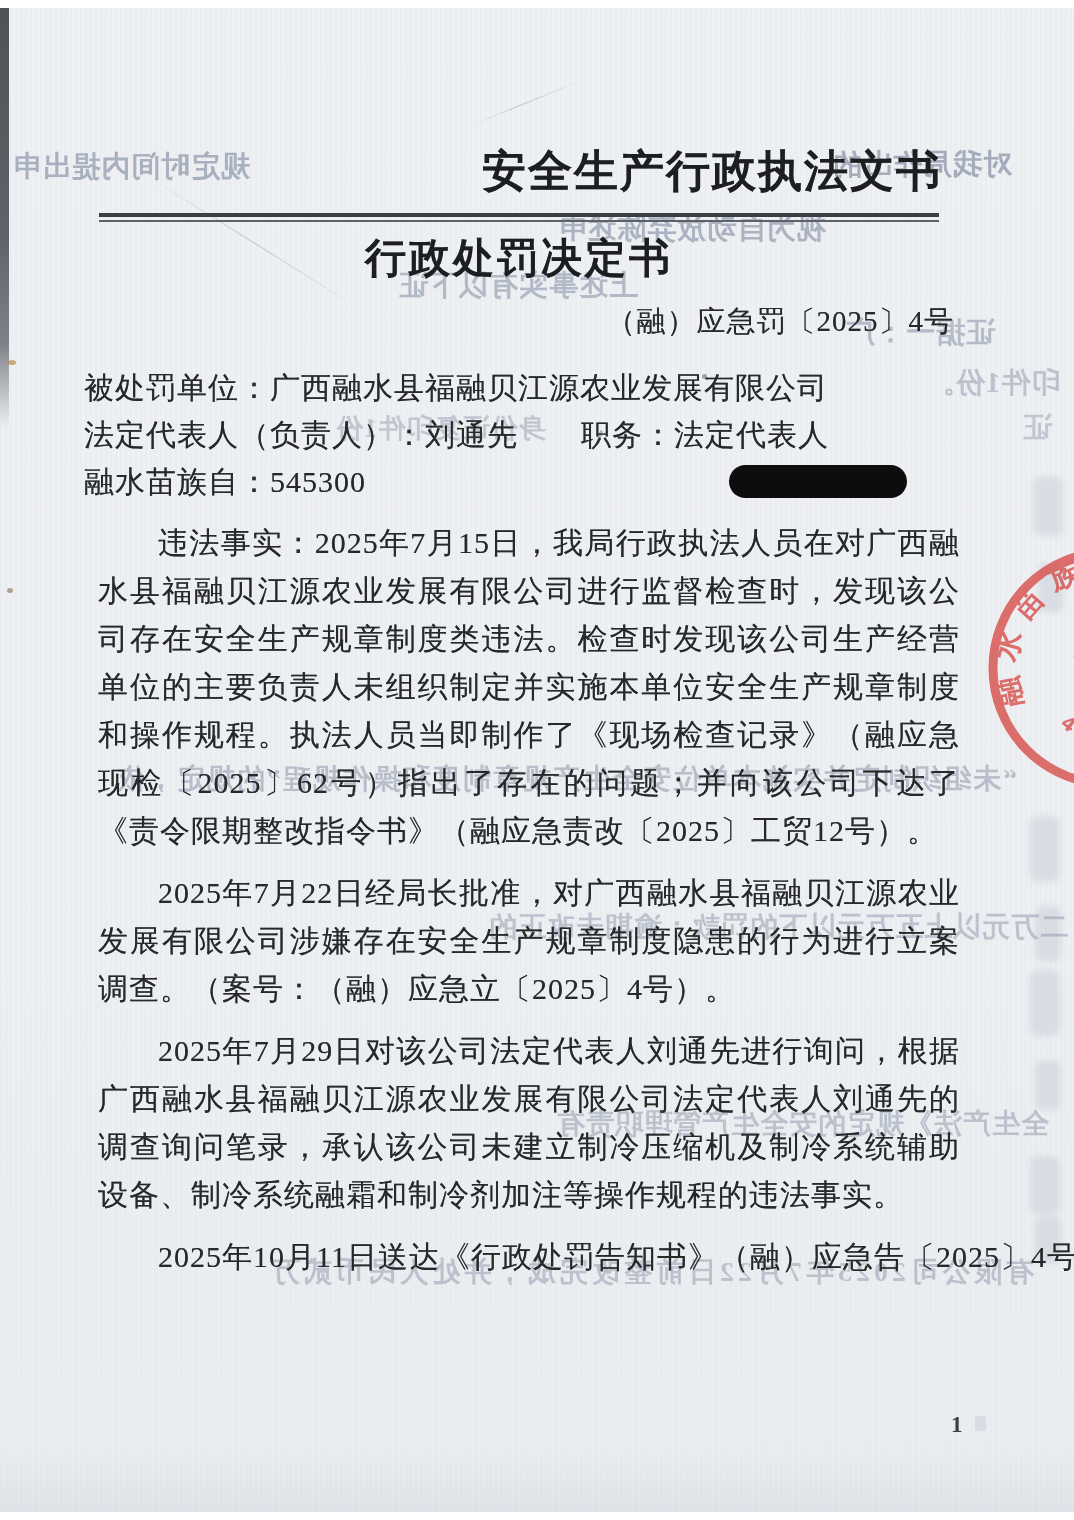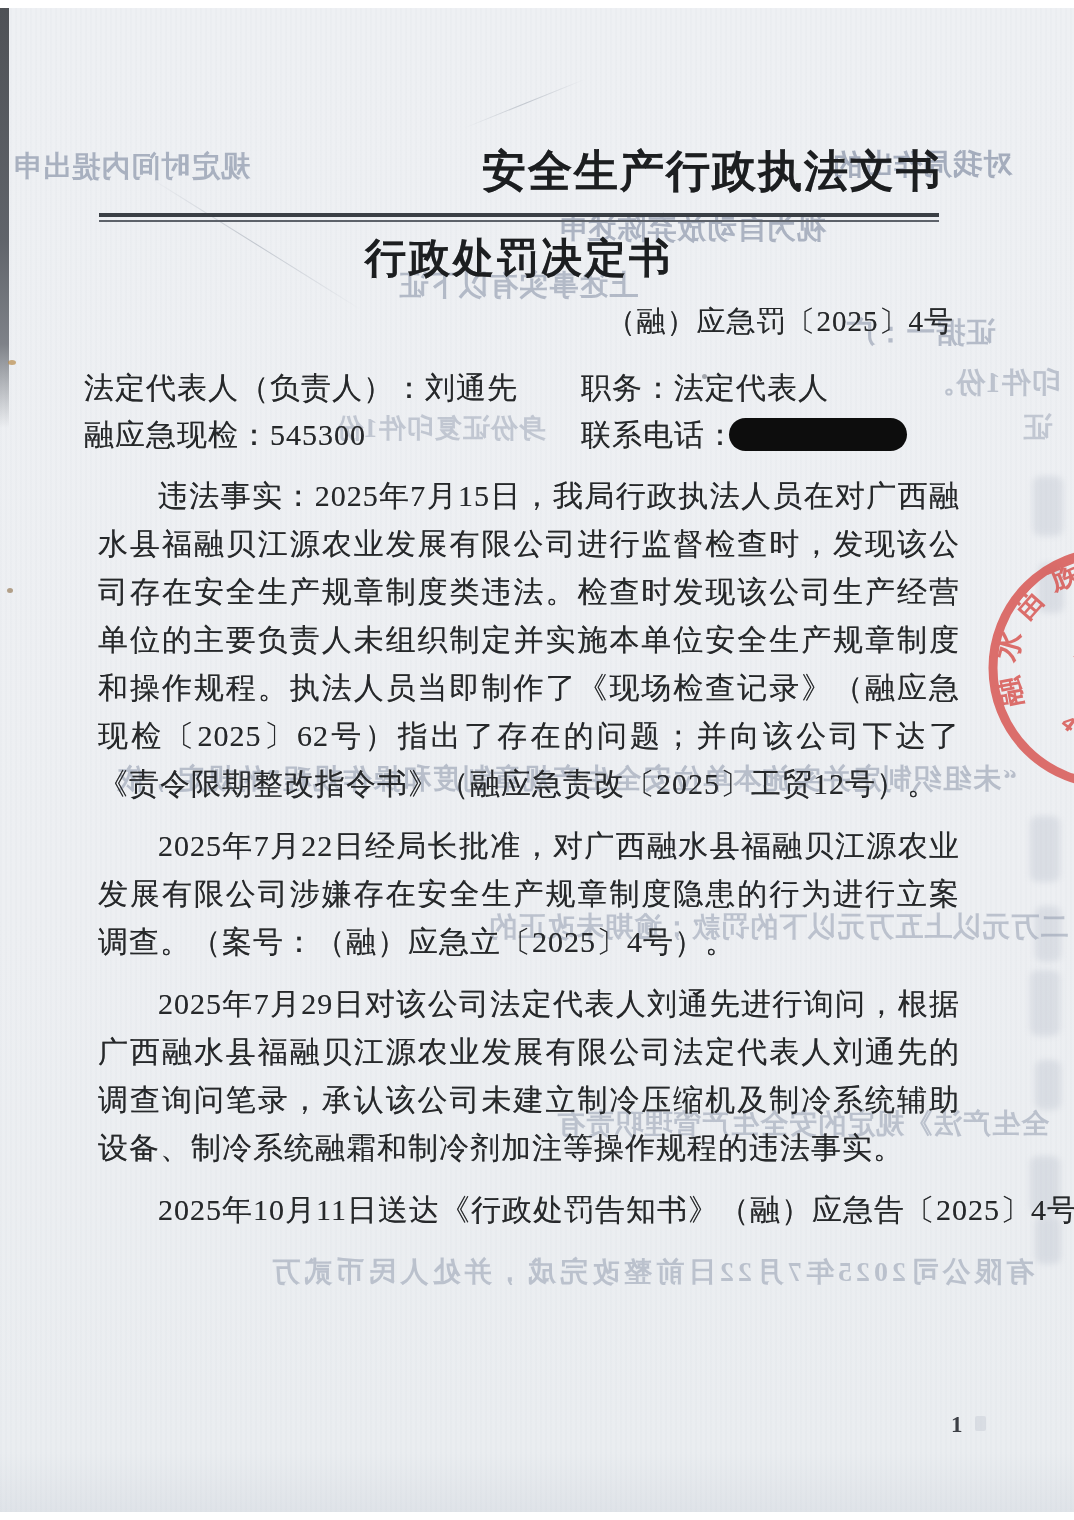--- a/index.html
+++ b/index.html
@@ -109,30 +109,30 @@
       </div>
 
     <div class="content">
       <h1 class="doc-category">安全生产行政执法文书</h1>
       <div class="title-rule"></div>
       <h2 class="doc-title">行政处罚决定书</h2>
       <div class="doc-number">（融）应急罚〔2025〕4号</div>
 
       <div class="info-block">
         <div class="info-line">
+          <span>被处罚单位：</span><span>广西融水县福融贝江源农业发展有限公司</span>
+        </div>
+        <div class="info-line">
           <span>法定代表人（负责人）：</span><span>刘通先</span>
           <span class="info-col2">
             <span>职务：</span><span>法定代表人</span>
           </span>
         </div>
         <div class="info-line">
-          <span>融应急现检：</span><span>545300</span>
-          <span class="info-col2">
-            <span>联系电话：</span>
-          </span>
+          <span>融水苗族自：</span><span>545300</span>
           <span class="redaction-bar"></span>
         </div>
       </div>
 
       <div class="body-text">
         <p>违法事实：2025年7月15日，我局行政执法人员在对广西融水县福融贝江源农业发展有限公司进行监督检查时，发现该公司存在安全生产规章制度类违法。检查时发现该公司生产经营单位的主要负责人未组织制定并实施本单位安全生产规章制度和操作规程。执法人员当即制作了《现场检查记录》（融应急现检〔2025〕62号）指出了存在的问题；并向该公司下达了《责令限期整改指令书》（融应急责改〔2025〕工贸12号）。</p>
         <p>2025年7月22日经局长批准，对广西融水县福融贝江源农业发展有限公司涉嫌存在安全生产规章制度隐患的行为进行立案调查。（案号：（融）应急立〔2025〕4号）。</p>
         <p>2025年7月29日对该公司法定代表人刘通先进行询问，根据广西融水县福融贝江源农业发展有限公司法定代表人刘通先的调查询问笔录，承认该公司未建立制冷压缩机及制冷系统辅助设备、制冷系统融霜和制冷剂加注等操作规程的违法事实。</p>
         <p class="oneline">2025年10月11日送达《行政处罚告知书》（融）应急告〔2025〕4号。</p>
       </div>

